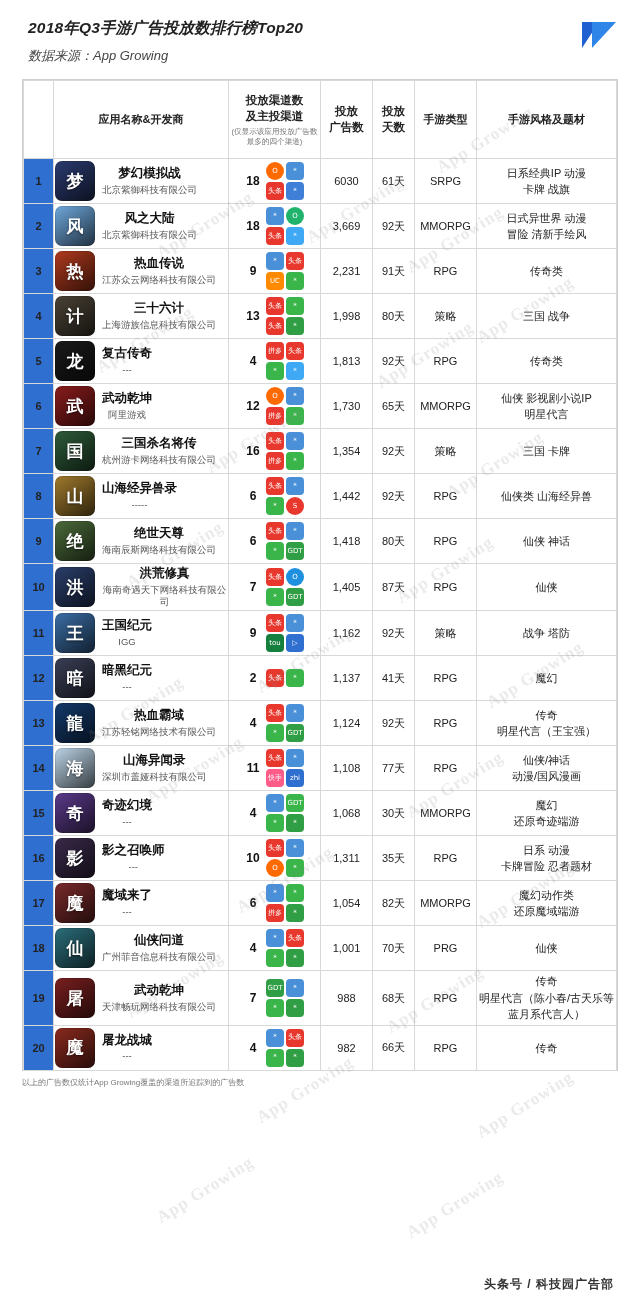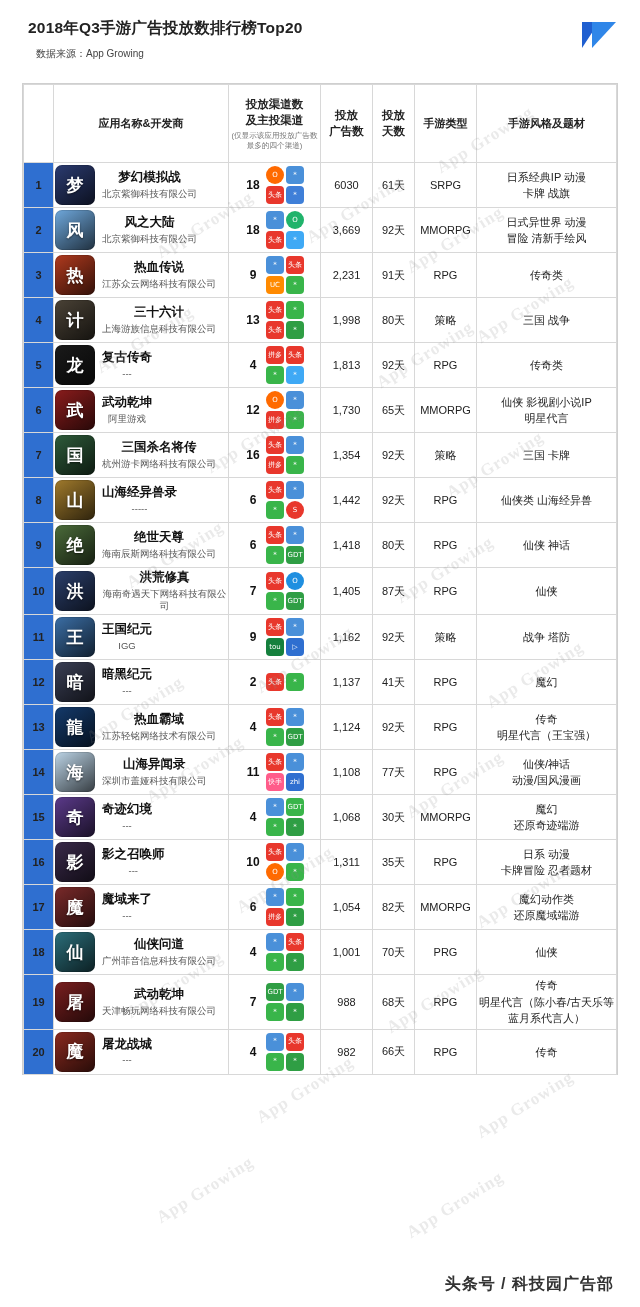--- a/index.html
+++ b/index.html
@@ -12,31 +12,32 @@
     width: 640px;
     height: 1307px;
     position: relative;
     background: #fff;
     overflow: hidden;
   }
   
   .header {
     padding: 18px 12px 10px 28px;
     position: relative;
+    font-style: italic;
   }
   .header h1 {
     margin: 0 0 8px 0;
     font-size: 15.5px;
     font-weight: bold;
     color: #222;
     letter-spacing: .2px;
   }
   .header .source {
-    margin: 8px;
-    font-size: 10px;
+    margin: 0;
+    font-size: 13px;
     color: #444;
   }
   .corner-mark {
     position: absolute;
     top: 22px; right: 24px;
     width: 34px; height: 26px;
   }
   .corner-mark .tri-a {
     position: absolute; left: 0; top: 0;
     width: 0; height: 0;
@@ -175,21 +176,21 @@
     position: absolute;
     left: 0; right: 0; bottom: 0;
     height: 46px;
     background: #fff;
     display: flex;
     align-items: center;
     justify-content: flex-end;
     padding-right: 26px;
   }
   .bottom-bar .btext {
-    font-size: 16px;
+    font-size: 12px;
     font-weight: bold;
     color: #333;
     letter-spacing: 1px;
   }
 </style>
 </head>
 <body>
 
 <div class="page">
 
@@ -862,20 +863,21 @@
             <td class="days-cell">66天</td>
             <td class="type-cell">RPG</td>
             <td class="style-cell">
               <div>传奇</div>
             </td>
           </tr>
         </tbody>
     </table>
   </div>
 
+  <div class="footnote">以上的广告数仅统计App Growing覆盖的渠道所追踪到的广告数</div>
 
   <div id="wm-layer">
       <div class="wm" style="left: 430px; top: 130px;">App Growing</div>
       <div class="wm" style="left: 150px; top: 215px;">App Growing</div>
       <div class="wm" style="left: 400px; top: 230px;">App Growing</div>
       <div class="wm" style="left: 90px; top: 330px;">App Growing</div>
       <div class="wm" style="left: 370px; top: 345px;">App Growing</div>
       <div class="wm" style="left: 470px; top: 300px;">App Growing</div>
       <div class="wm" style="left: 200px; top: 430px;">App Growing</div>
       <div class="wm" style="left: 440px; top: 455px;">App Growing</div>

